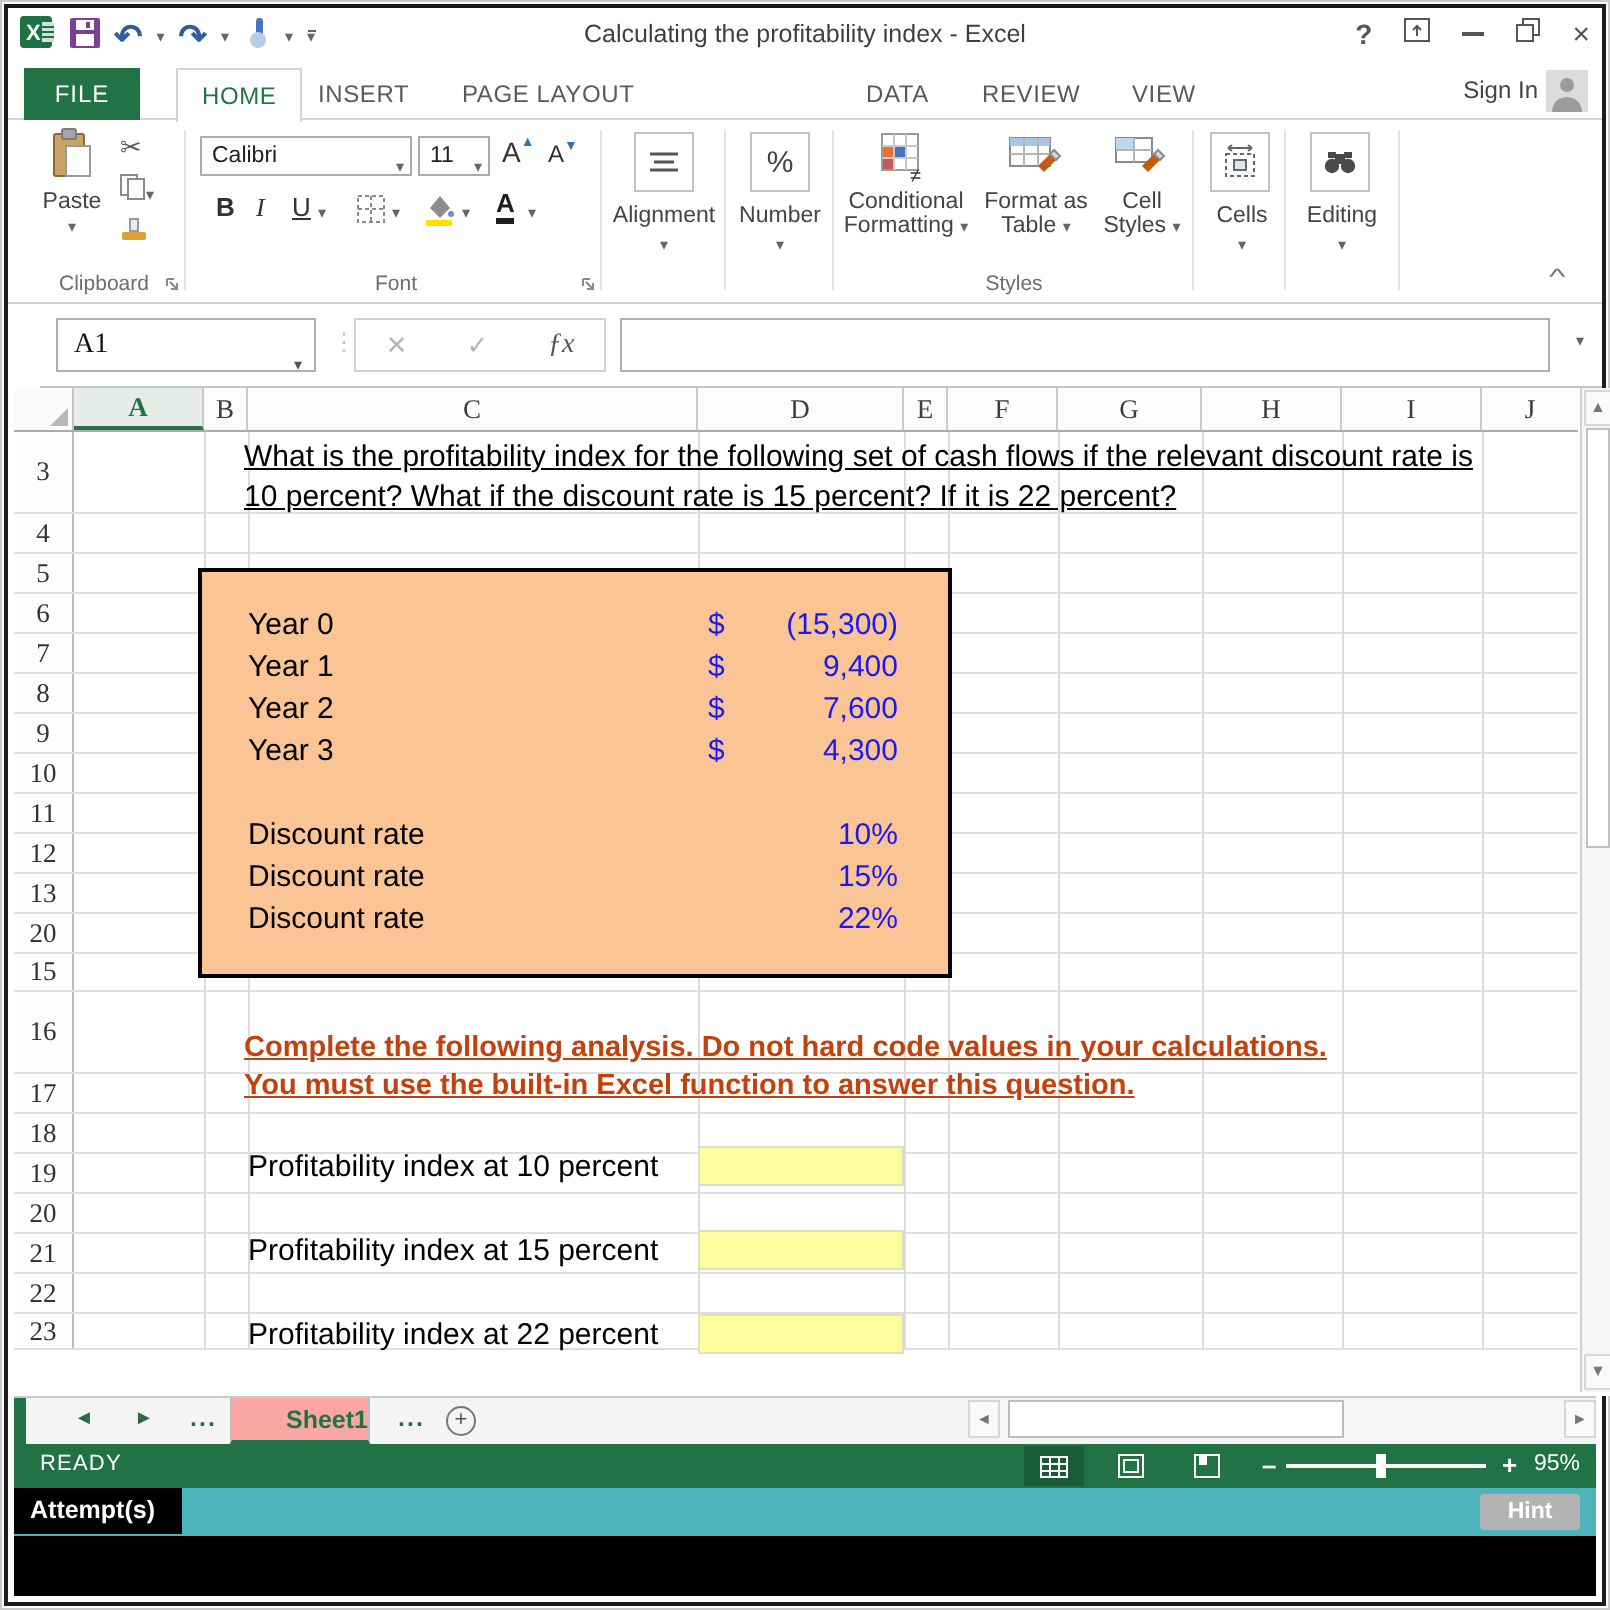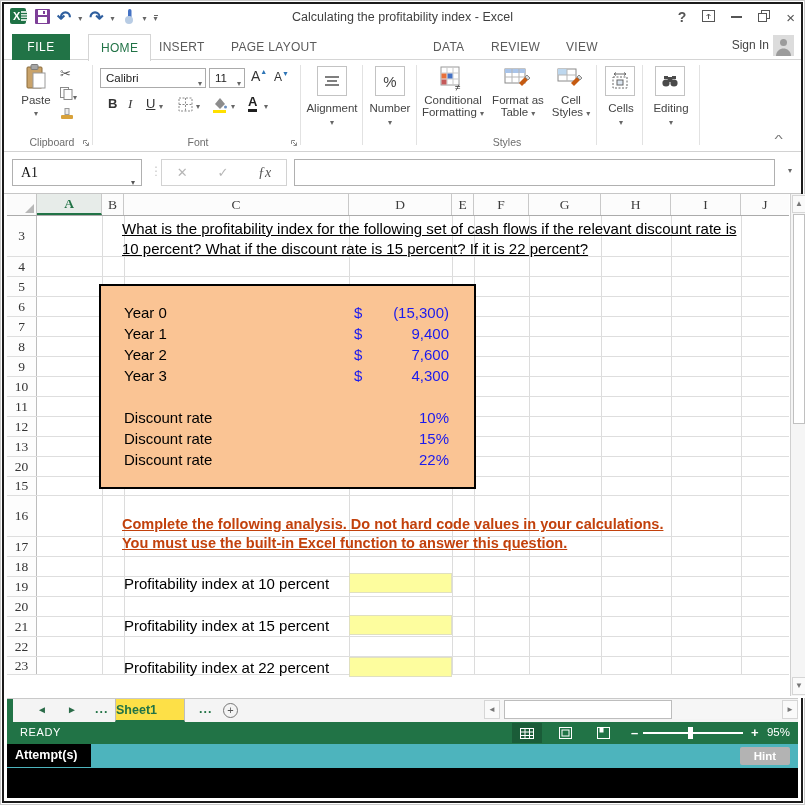--- a/index.html
+++ b/index.html
@@ -53,21 +53,21 @@
   .colbox { position:absolute; top:6px; width:30px; height:30px; border:1px solid #c3c3c3;
             display:flex; align-items:center; justify-content:center; background:#fff; }
   .collbl { position:absolute; top:42px; left:0; right:0; text-align:center; font-size:11.5px; }
   .colcar { position:absolute; top:58px; left:0; right:0; text-align:center; }
   .stybtn { position:absolute; top:6px; text-align:center; font-size:11.5px; }
   .stybtn .l2 { display:block; }
   .collapse { position:absolute; right:20px; bottom:6px; font-size:11px; color:#777;
               transform:scaleX(1.6); }
 
   
-  .fbar { position:absolute; top:148px; left:0; right:0; height:42px; background:#fff;
+  .fbar { position:absolute; top:148px; left:16px; right:0; height:42px; background:#fff;
           border-bottom:1px solid #c6c6c6;padding-left:12px; }
   .namebox { position:absolute; left:8px; top:7px; width:130px; height:27px;
              border:1px solid #b0b0b0; font-family:"Liberation Serif",serif; font-size:14px;
              color:#111; line-height:25px; padding-left:8px; background:#fff; }
   .namebox .car { position:absolute; right:6px; top:10px; color:#555; }
   .fdots { position:absolute; left:146px; top:12px; color:#c8c8c8; font-size:12px; }
   .fxbox { position:absolute; left:157px; top:7px; width:126px; height:27px;
            border:1px solid #d2d2d2; display:flex; align-items:center;
            justify-content:space-around; }
   .fxbox .x { color:#b6b6b6; font-size:13px; }
@@ -123,24 +123,24 @@
           line-height:16px; }
   .vthumb { position:absolute; left:2px; top:20px; width:12px; height:210px; background:#fff;
             border:1px solid #c0c0c0; }
 
   
   .stabs { position:absolute; top:694px; left:3px; right:3px; height:24px; background:#f4f4f4;
            border-top:1px solid #c9c9c9; font-size:12.5px; }
   .greenstrip { position:absolute; left:0; top:0; width:6px; height:24px; background:#217346; }
   .snav { position:absolute; top:5px; color:#2a6b48; font-size:10px; }
   .sdots { position:absolute; top:3px; color:#217346; font-weight:bold; letter-spacing:1px; }
-  .sheettab { position:absolute; left:108px; top:0; width:70px; height:23px; background:#fde047;
+  .sheettab { position:absolute; left:108px; top:0; width:70px; height:23px; background:#fca5a5;
               border-left:1px solid #bdbdbd; border-right:1px solid #bdbdbd;
               border-bottom:2px solid #217346; color:#217346; font-weight:bold;
-              text-align:left; line-height:22px; }
+              text-align:right; line-height:22px; }
   .addsheet { position:absolute; left:216px; top:4px; width:15px; height:15px; border-radius:50%;
               border:1.5px solid #777; color:#555; font-size:11px; text-align:center;
               line-height:13px; }
   .hscroll { position:absolute; left:477px; right:0; top:1px; height:19px; background:#f6f6f6; }
   .harr { position:absolute; top:0; width:16px; height:19px; background:#fafafa;
           border:1px solid #d6d6d6; color:#777; font-size:8px; text-align:center;
           line-height:18px; }
   .hthumb { position:absolute; left:20px; top:0; width:168px; height:19px; background:#fff;
             border:1px solid #bdbdbd; }
 

